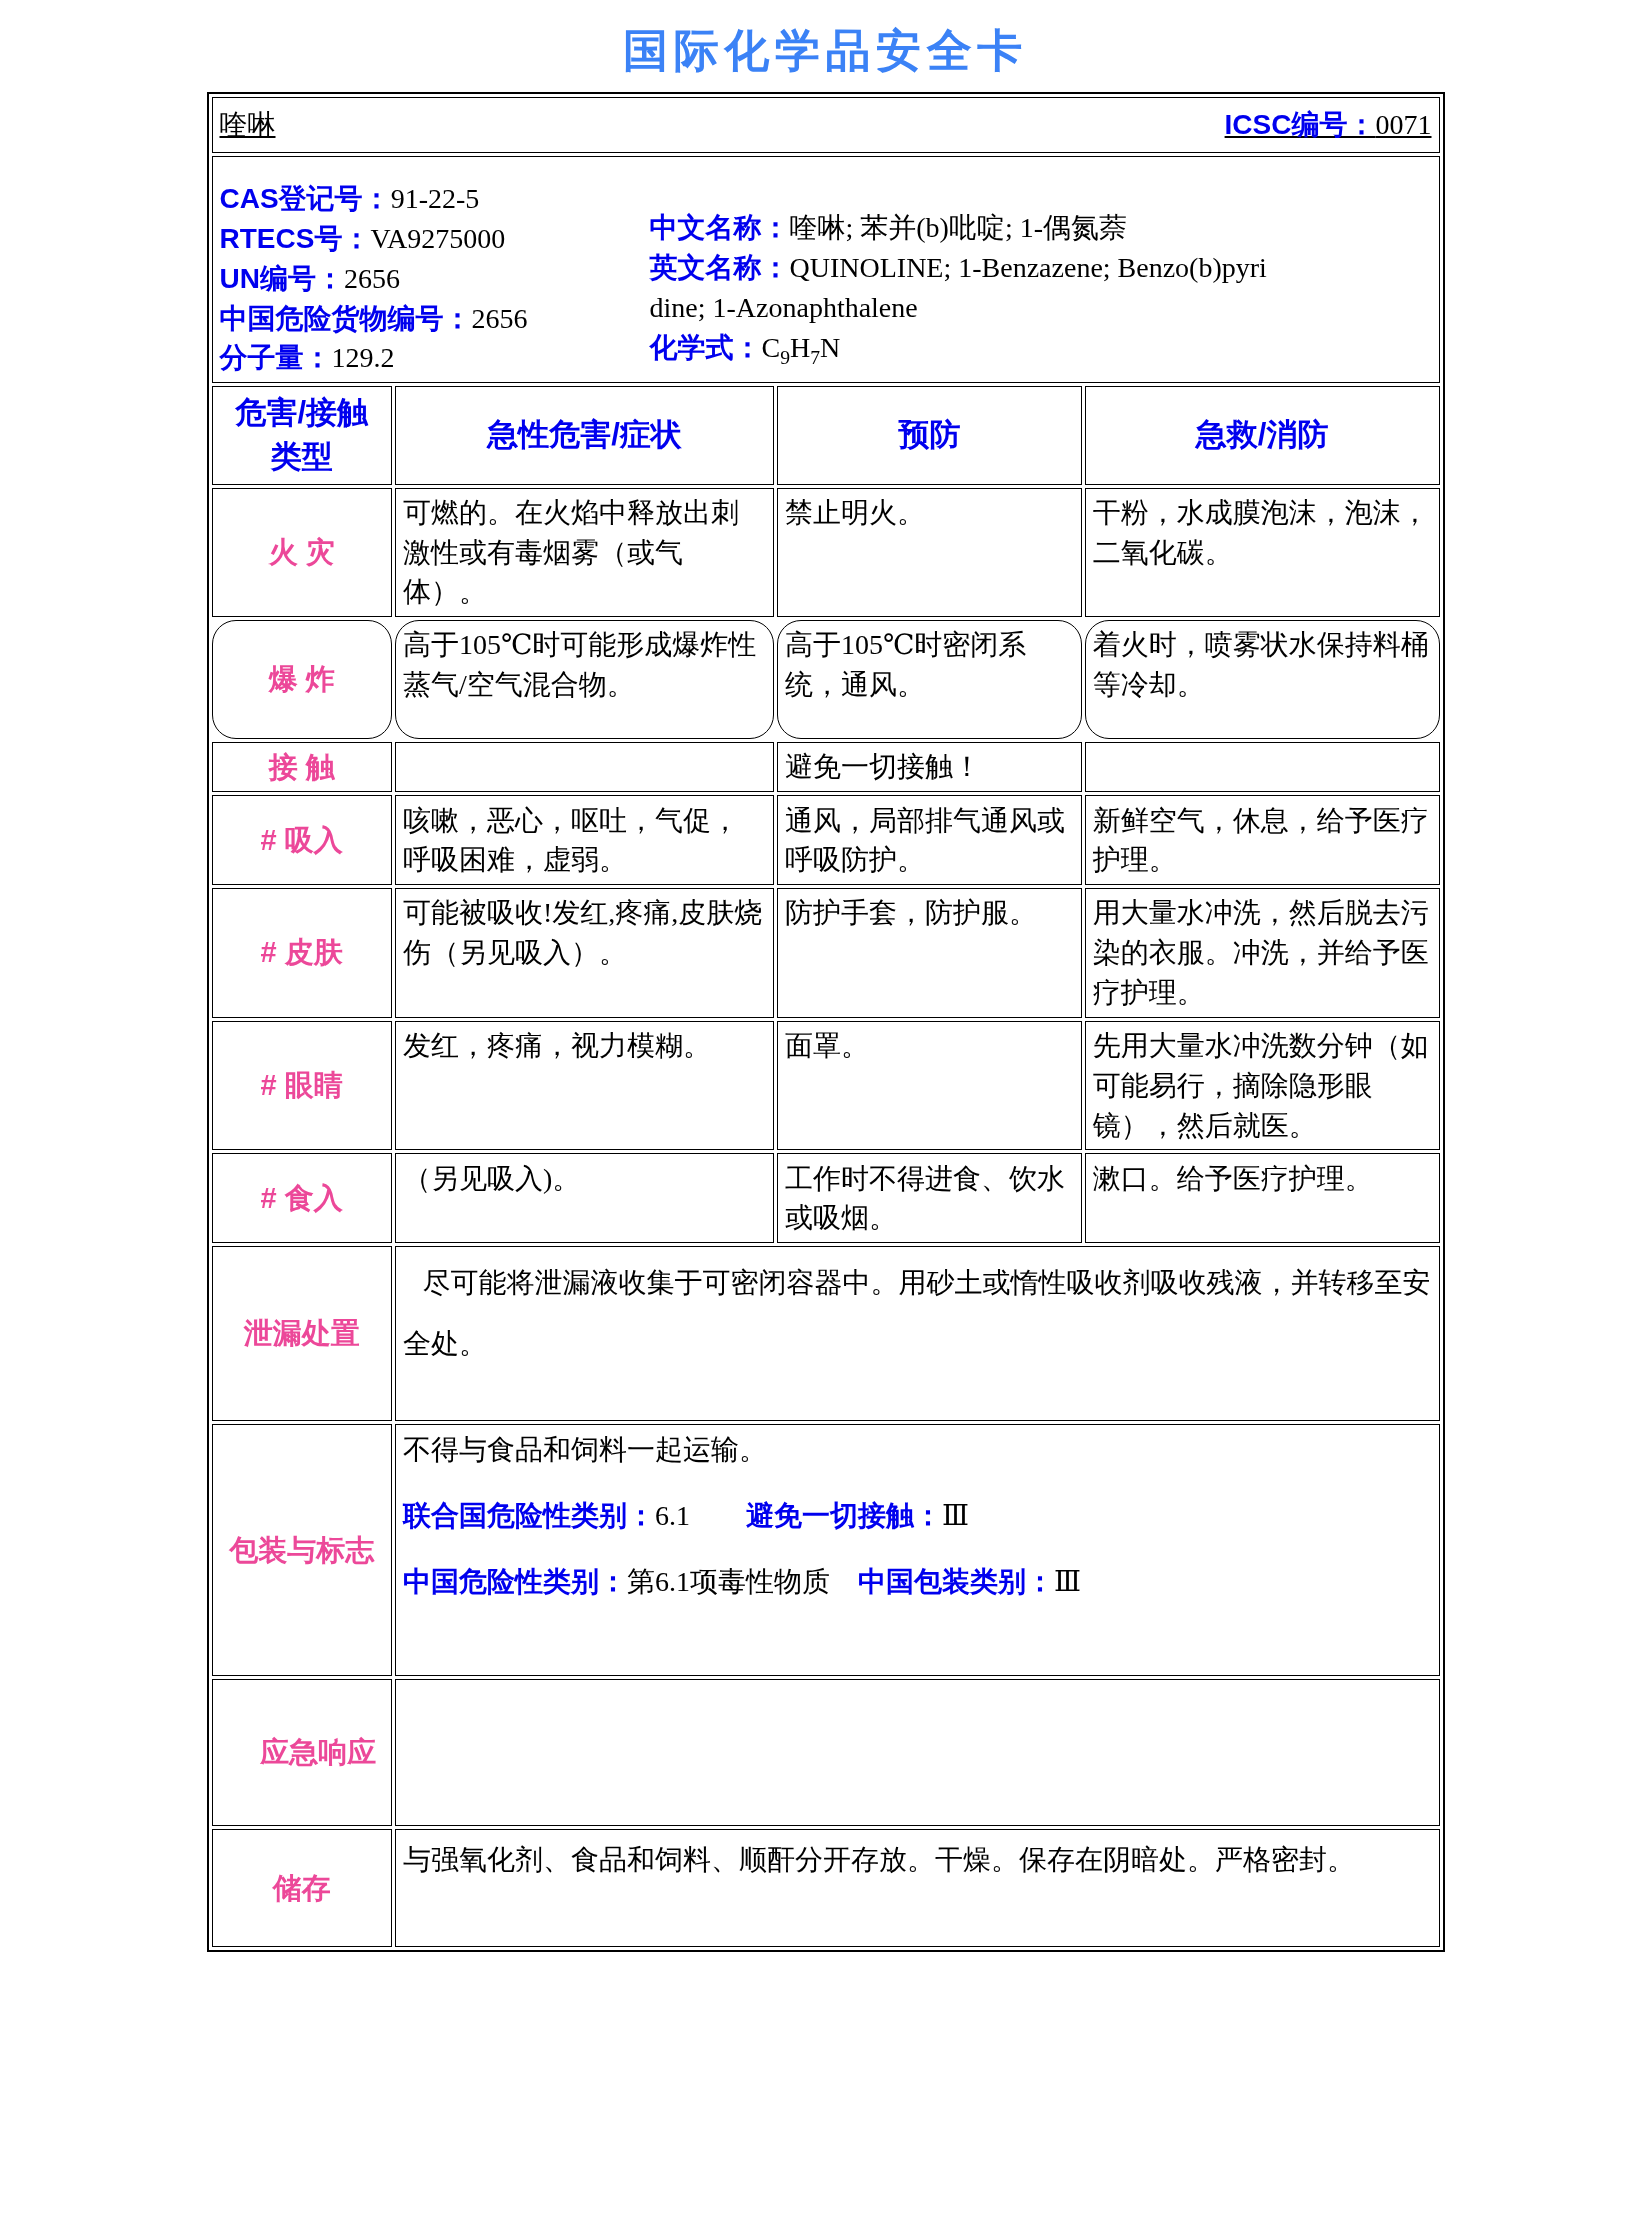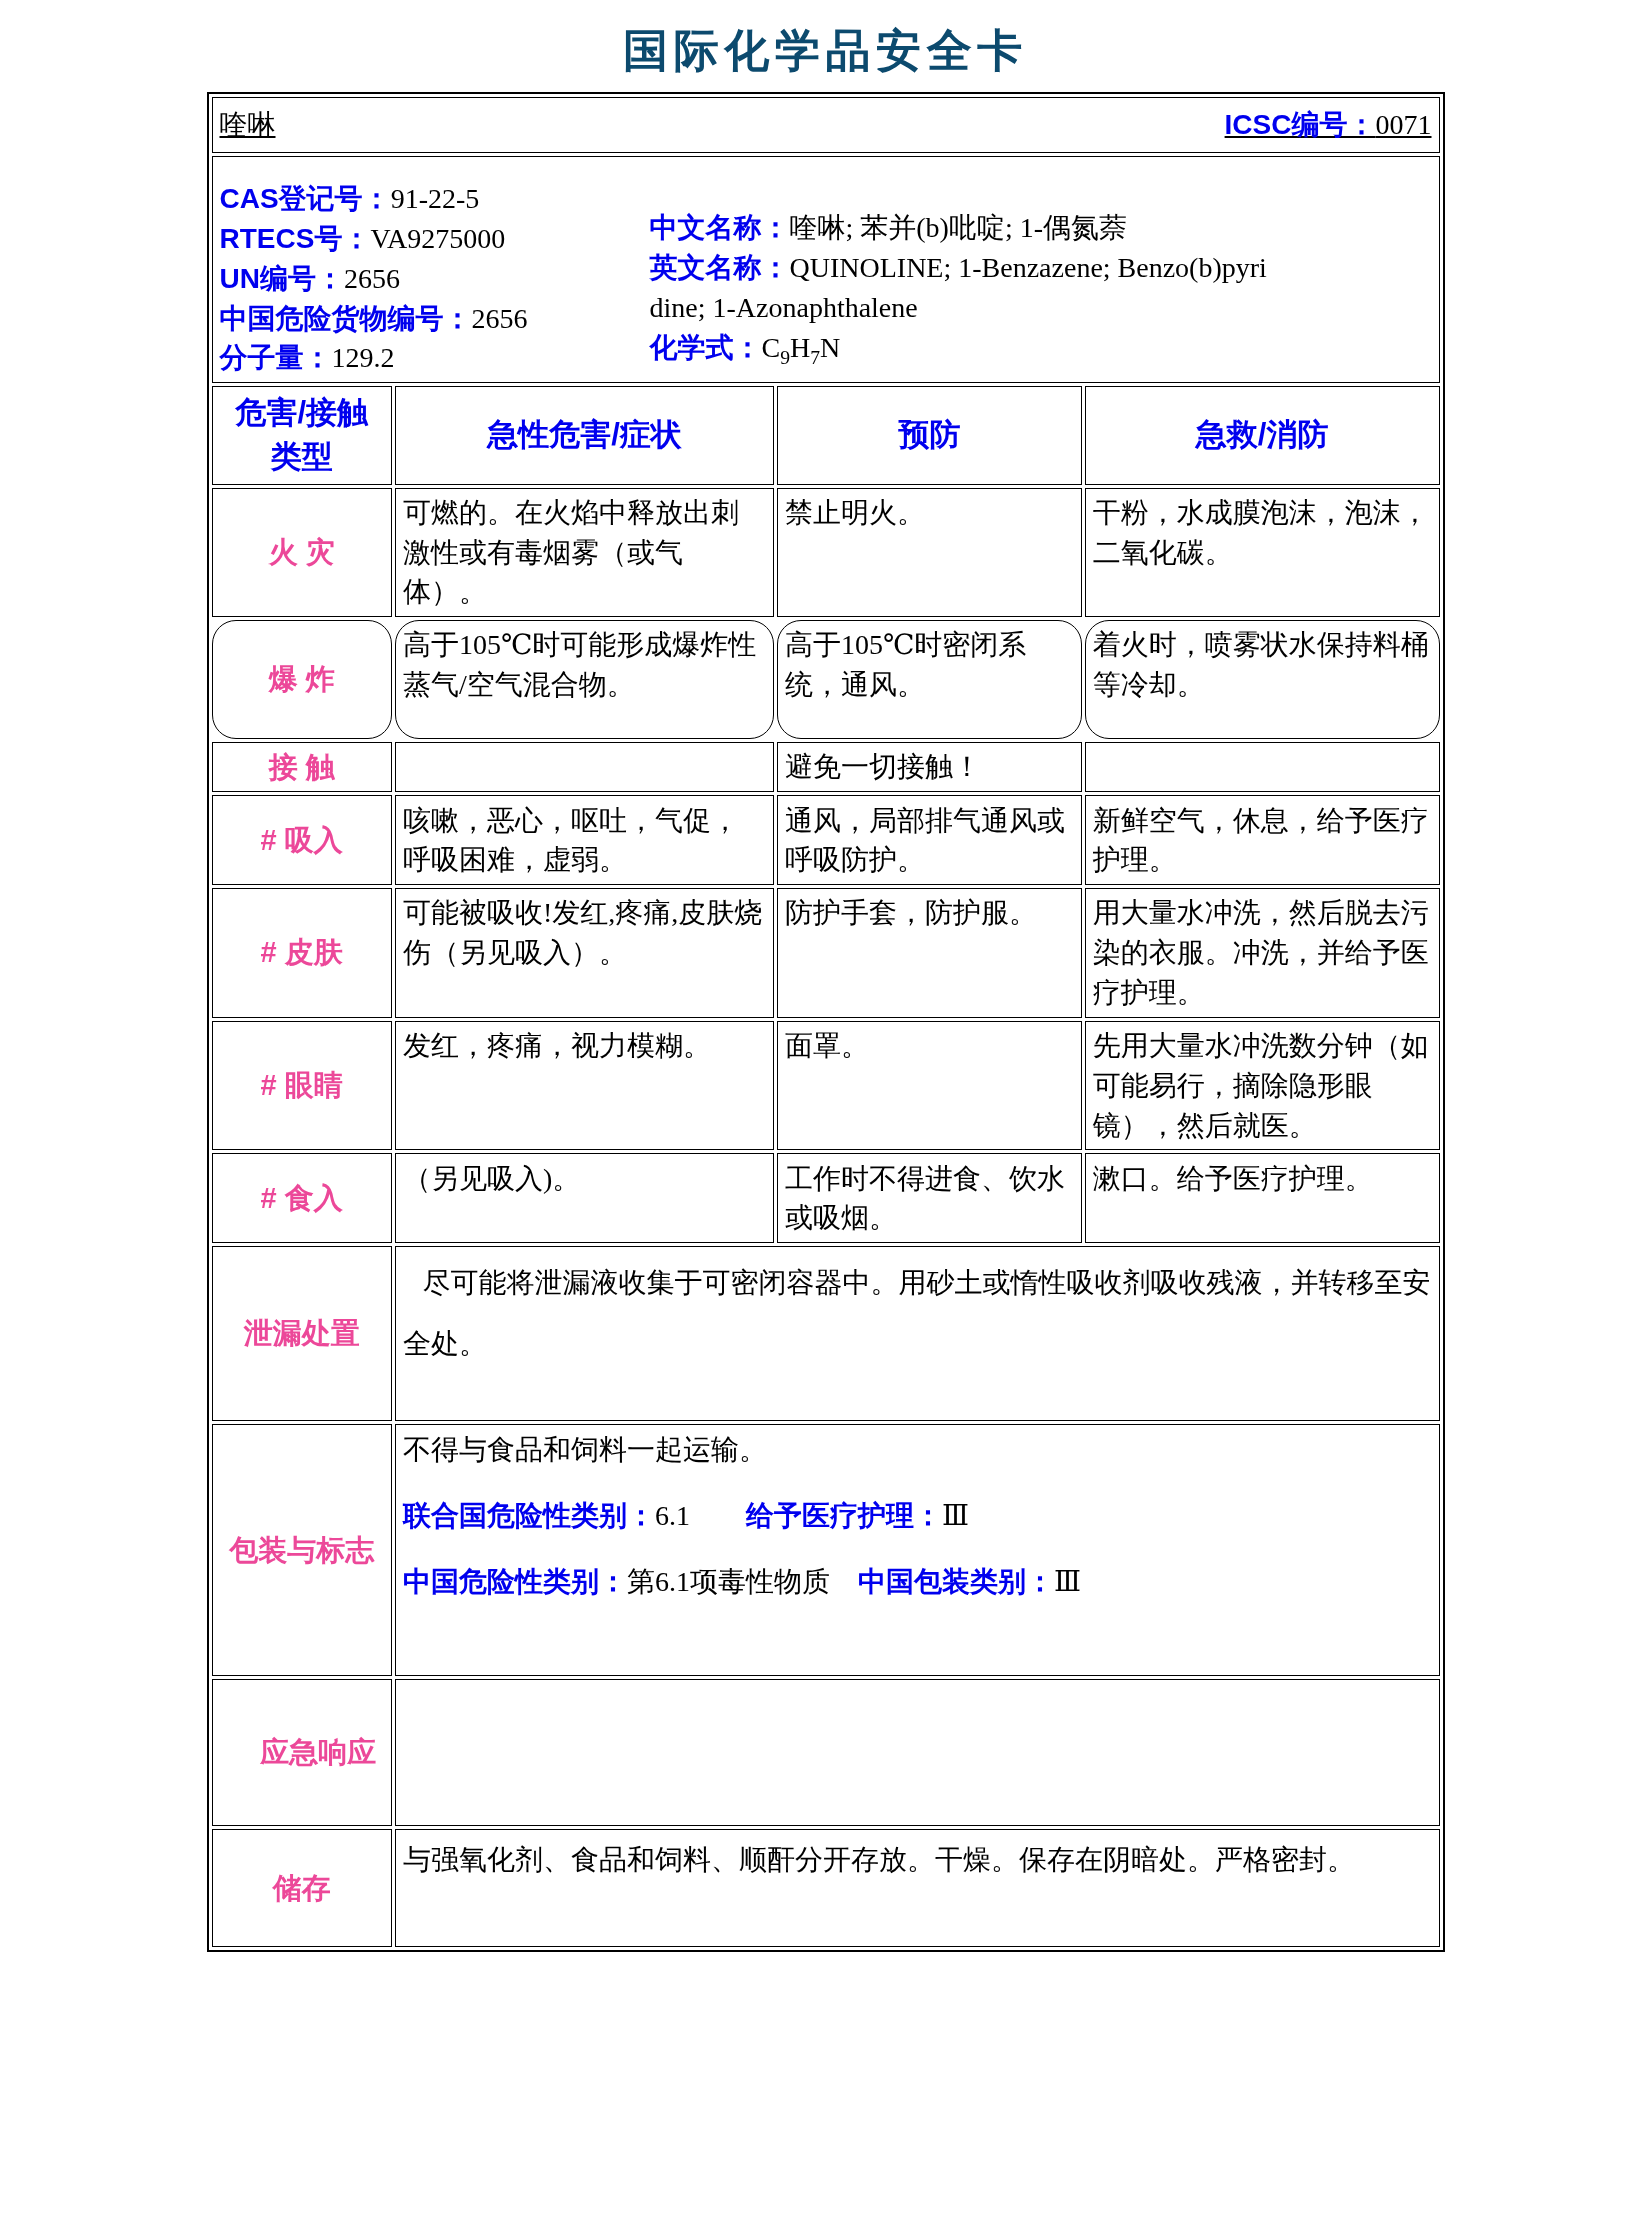--- a/index.html
+++ b/index.html
@@ -9,21 +9,21 @@
     background: #ffffff;
     color: #000000;
     font-family: "Liberation Serif", "DejaVu Serif", serif;
   }
   .title {
     margin: 21px 0 0 0;
     text-align: center;
     font-size: 45px;
     font-weight: bold;
     letter-spacing: 5.6px;
-    color: #0c4a6e;
+    color: #3b82f6;
     font-family: "Liberation Serif", "DejaVu Serif", serif;
   }
   table.card {
     table-layout: fixed;
     width: 1238px;
     margin: 11.2px auto 0 auto;
     border-collapse: separate;
     border-spacing: 3.5px;
     border: 2.8px solid #000;
     background: #ffffff;
@@ -211,21 +211,21 @@
     <td colspan="3">
       <div class="spill-text">尽可能将泄漏液收集于可密闭容器中。用砂土或惰性吸收剂吸收残液，并转移至安全处。</div>
     </td>
   </tr>
 
   <tr class="r-pack">
     <td class="lbl">包装与标志</td>
     <td colspan="3">
       <div class="pack-line1">不得与食品和饲料一起运输。</div>
       <div class="pack-line2">
-        <span class="blue">联合国危险性类别：</span><span>6.1</span><span class="pair-gap blue">给予医疗护理：</span><span>Ⅲ</span>
+        <span class="blue">联合国危险性类别：</span><span>6.1</span><span class="pair-gap blue">避免一切接触：</span><span>Ⅲ</span>
       </div>
       <div class="pack-line3">
         <span class="blue">中国危险性类别：</span><span>第6.1项毒性物质</span><span class="cn-pair-gap blue">中国包装类别：</span><span>Ⅲ</span>
       </div>
     </td>
   </tr>
 
   <tr class="r-emer">
     <td class="lbl">应急响应</td>
     <td colspan="3"></td>

